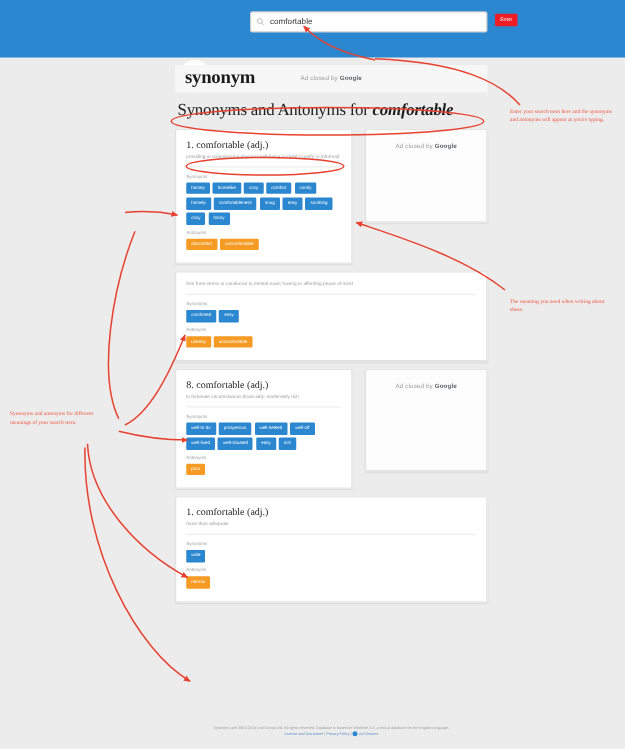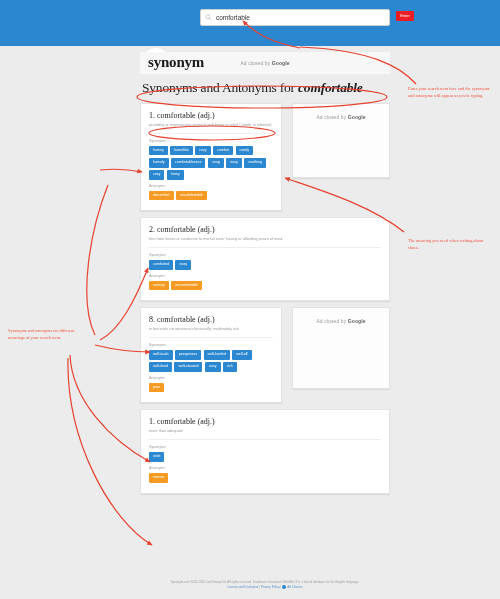--- a/index.html
+++ b/index.html
@@ -182,21 +182,20 @@
           <span class="tag ant">uncomfortable</span>
         </div>
       </div>
       <div class="side-ad" style="height:75px;">
         <span class="ad-label"><span>Ad closed by </span><b>Google</b></span>
       </div>
     </div>
 
     <div class="row">
       <div class="card wide">
-        <div class="card-title">2. comfortable (adj.)</div>
         <div class="card-def">free from stress or conducive to mental ease; having or affording peace of mind</div>
         <div class="sec-label">Synonyms</div>
         <div class="tags">
           <span class="tag syn">comforted</span>
           <span class="tag syn">easy</span>
         </div>
         <div class="sec-label">Antonyms</div>
         <div class="tags">
           <span class="tag ant">uneasy</span>
           <span class="tag ant">uncomfortable</span>

